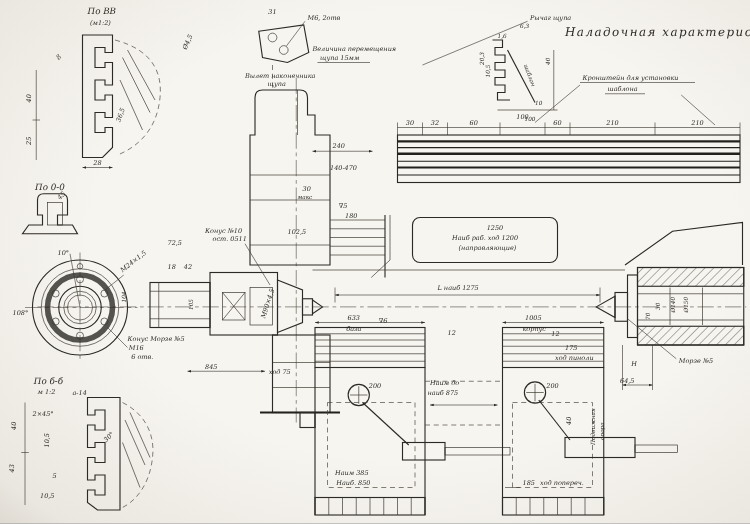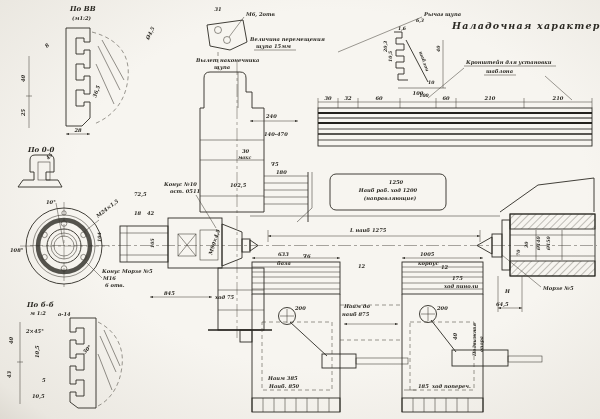--- a/index.html
+++ b/index.html
@@ -1,20 +1,19 @@
 <!DOCTYPE html>
 <html><head>
 <meta charset="utf-8">
 <style>
   html,body{margin:0;padding:0;background:#888;}
   .stage{
     position:relative;width:600px;height:419px;overflow:hidden;
     background:radial-gradient(ellipse at 55% 45%, #f7f5f0 55%, #eae7e0 92%, #dedad2 100%);
     font-family:"DejaVu Serif", serif;
-    font-weight:bold;
   }
   svg{position:absolute;left:0;top:0;}
   text{
     font-family:"DejaVu Serif", serif;
     font-style:italic;
     fill:#2c2a24;
     font-size:6px;
   }
   .s5{font-size:5.2px;}
   .s45{font-size:4.6px;}

